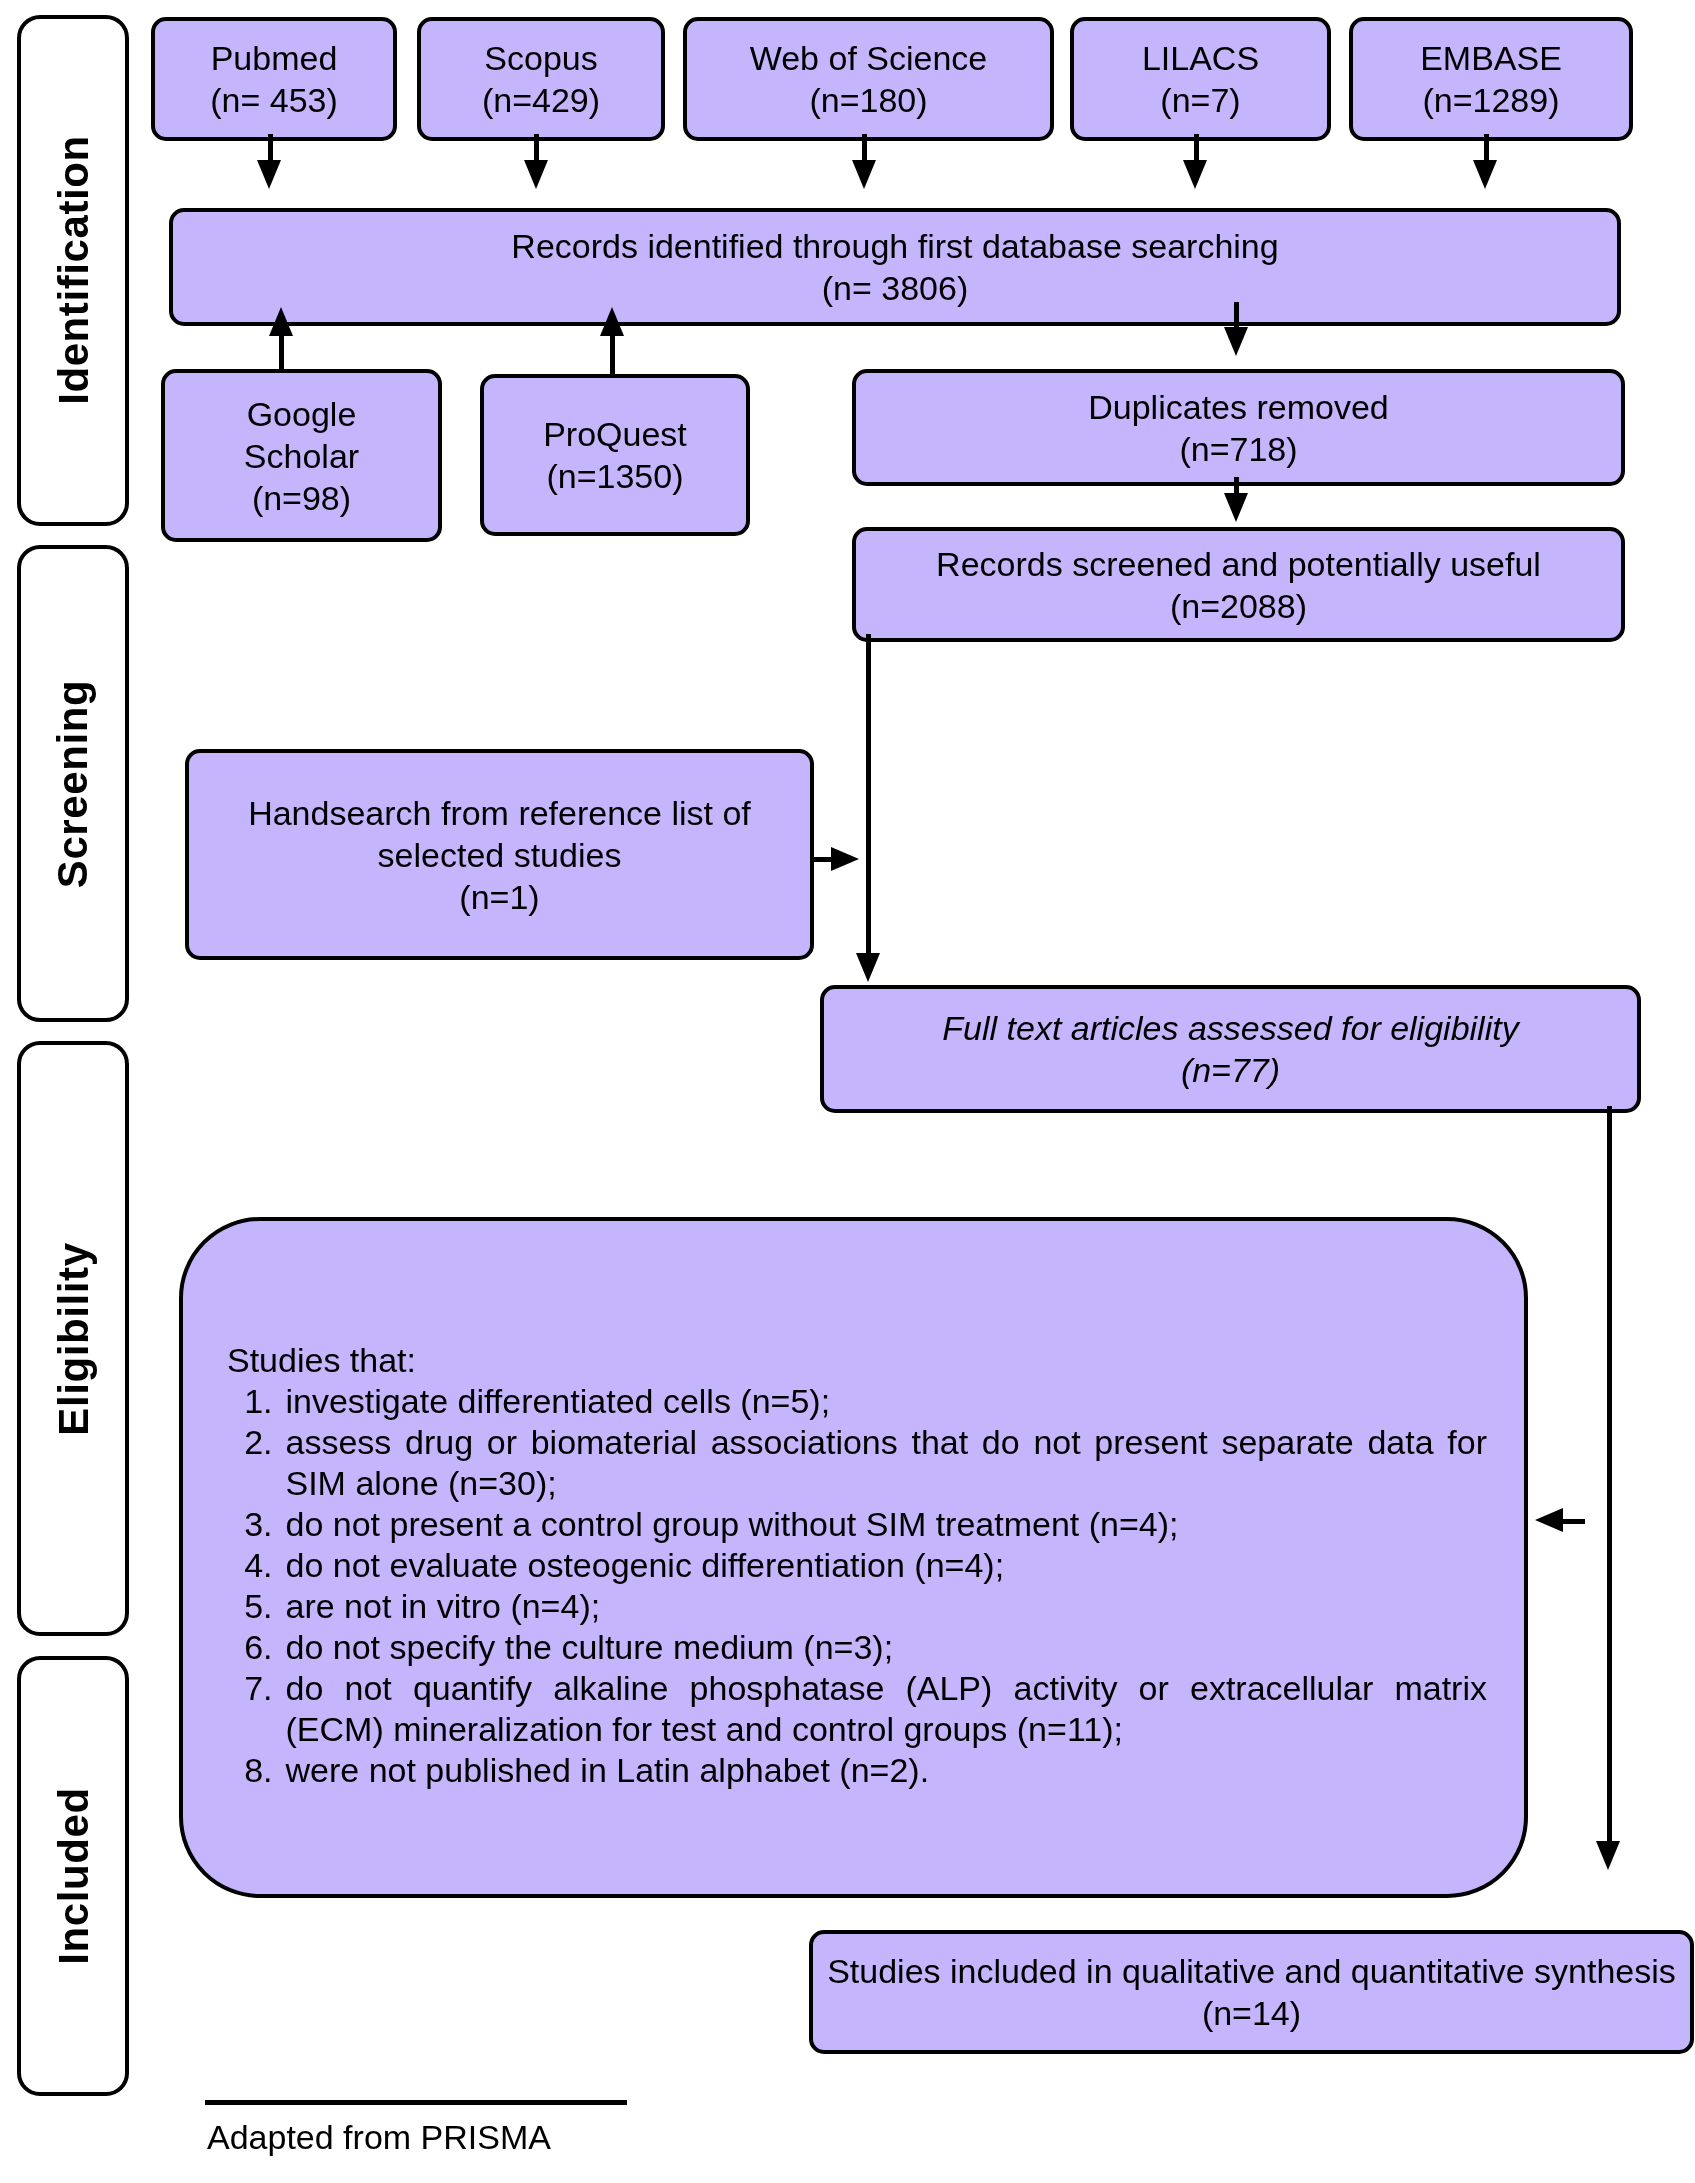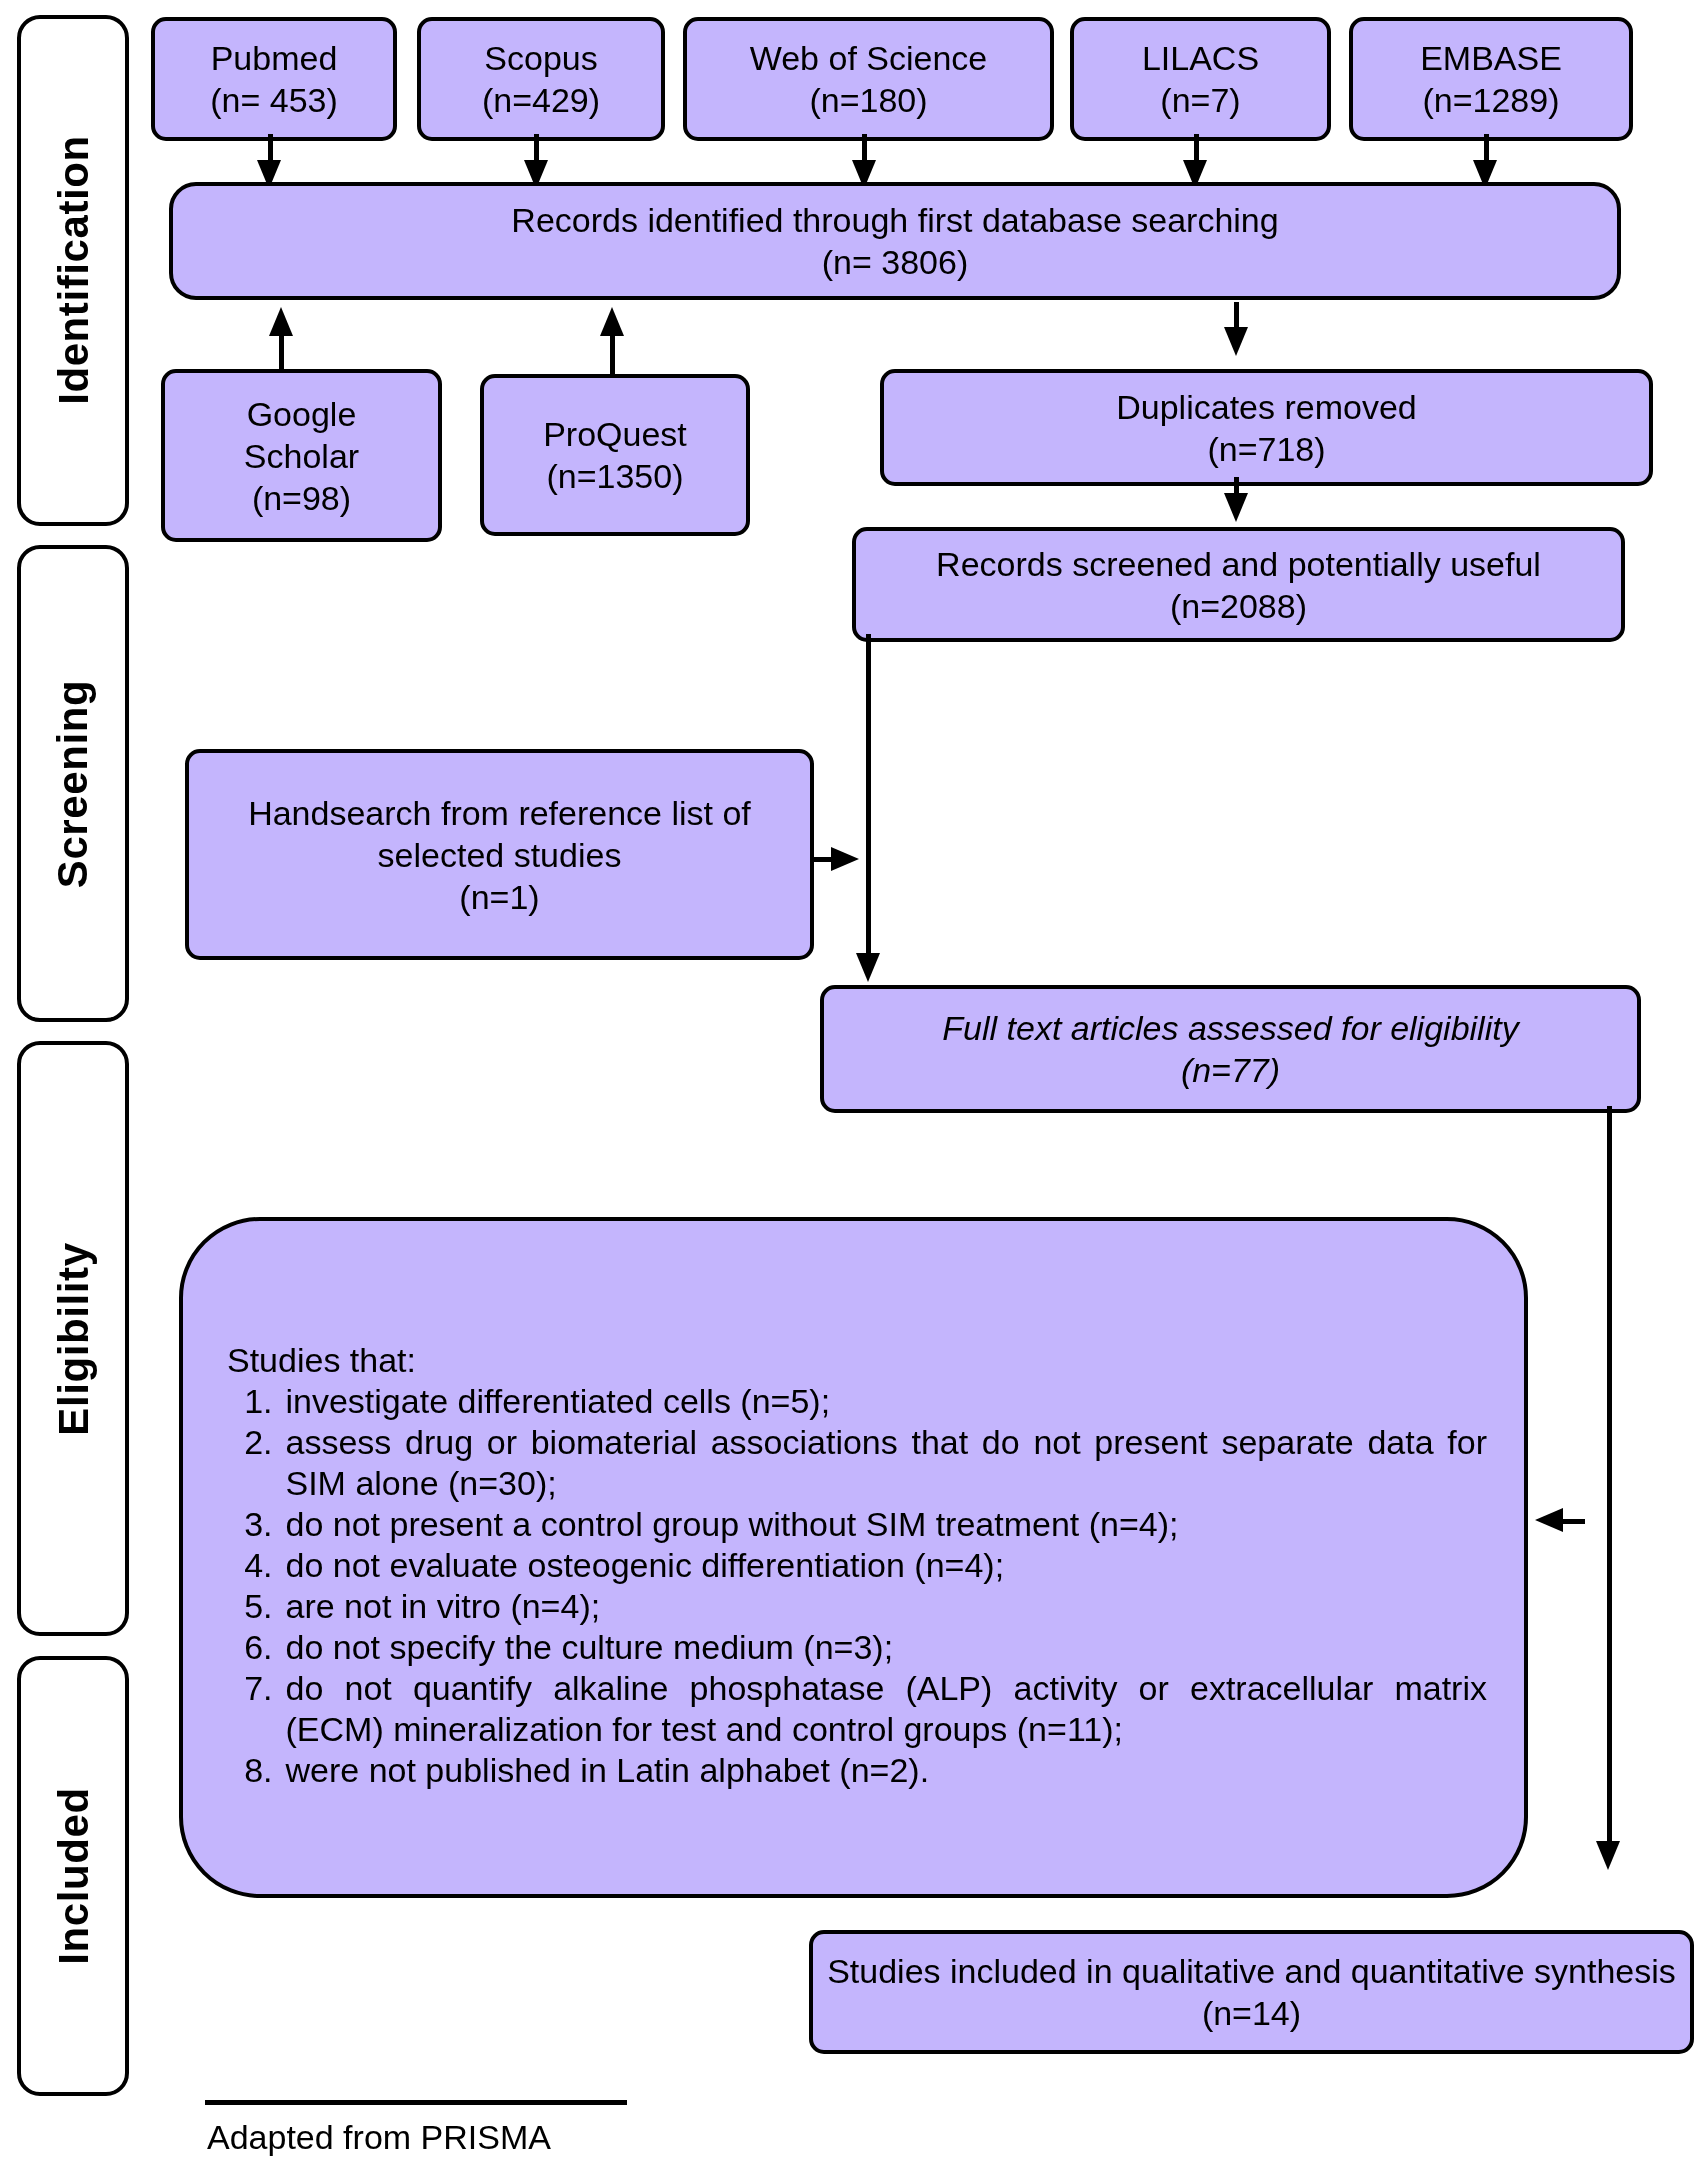--- a/index.html
+++ b/index.html
@@ -86,21 +86,21 @@
   <div class="tri-down" style="left:257px;top:160px;"></div>
   <div class="vline" style="left:534px;top:134px;height:26px;"></div>
   <div class="tri-down" style="left:524px;top:160px;"></div>
   <div class="vline" style="left:862px;top:134px;height:26px;"></div>
   <div class="tri-down" style="left:852px;top:160px;"></div>
   <div class="vline" style="left:1194px;top:134px;height:26px;"></div>
   <div class="tri-down" style="left:1183px;top:160px;"></div>
   <div class="vline" style="left:1484px;top:134px;height:26px;"></div>
   <div class="tri-down" style="left:1473px;top:160px;"></div>
 
-  <div class="fbox" style="left:169px;top:182px;width:1444px;height:110px;border-radius:27px;">
+  <div class="fbox" style="left:169px;top:208px;width:1444px;height:110px;">
     <div>Records identified through first database searching</div>
     <div>(n= 3806)</div>
   </div>
 
   <div class="tri-up" style="left:269px;top:307px;"></div>
   <div class="vline" style="left:279px;top:336px;height:35px;"></div>
   <div class="tri-up" style="left:600px;top:307px;"></div>
   <div class="vline" style="left:610px;top:336px;height:41px;"></div>
 
   <div class="fbox" style="left:161px;top:369px;width:273px;height:165px;">
@@ -109,21 +109,21 @@
     <div>(n=98)</div>
   </div>
   <div class="fbox" style="left:480px;top:374px;width:262px;height:154px;text-align:center;">
     <div>ProQuest</div>
     <div>(n=1350)</div>
   </div>
 
   <div class="vline" style="left:1234px;top:302px;height:25px;"></div>
   <div class="tri-down" style="left:1224px;top:327px;"></div>
 
-  <div class="fbox" style="left:852px;top:369px;width:765px;height:109px;margin-left:28px;">
+  <div class="fbox" style="left:852px;top:369px;width:765px;height:109px;">
     <div>Duplicates removed</div>
     <div>(n=718)</div>
   </div>
 
   <div class="vline" style="left:1234px;top:477px;height:16.3px;"></div>
   <div class="tri-down" style="left:1224px;top:493px;"></div>
 
   <div class="fbox" style="left:852px;top:527px;width:765px;height:107px;">
     <div>Records screened and potentially useful</div>
     <div>(n=2088)</div>

